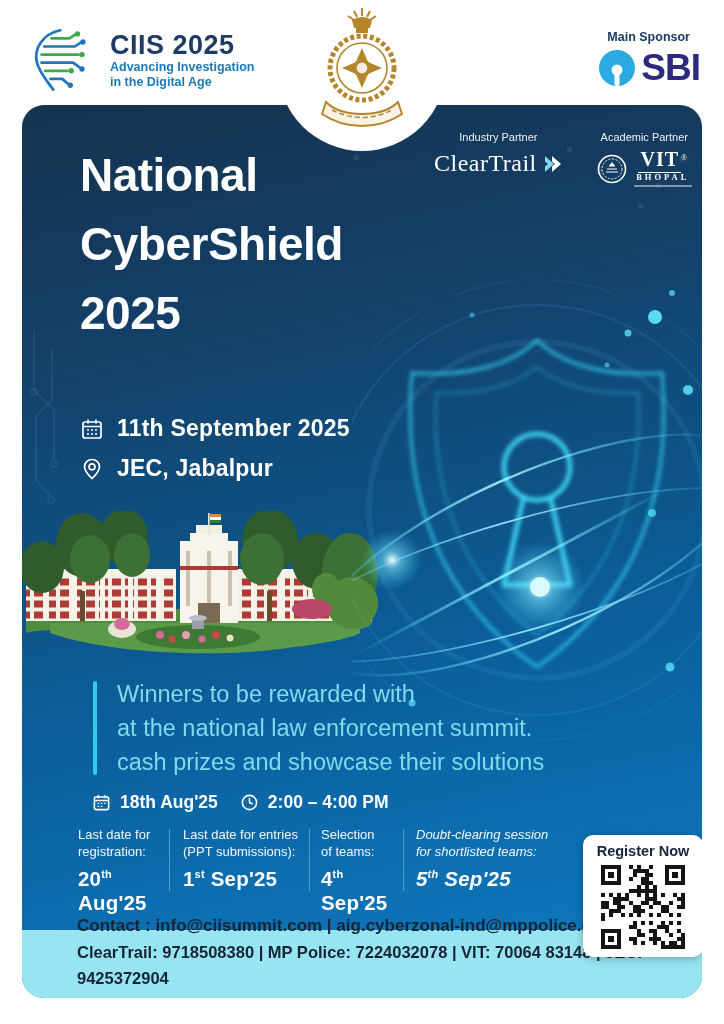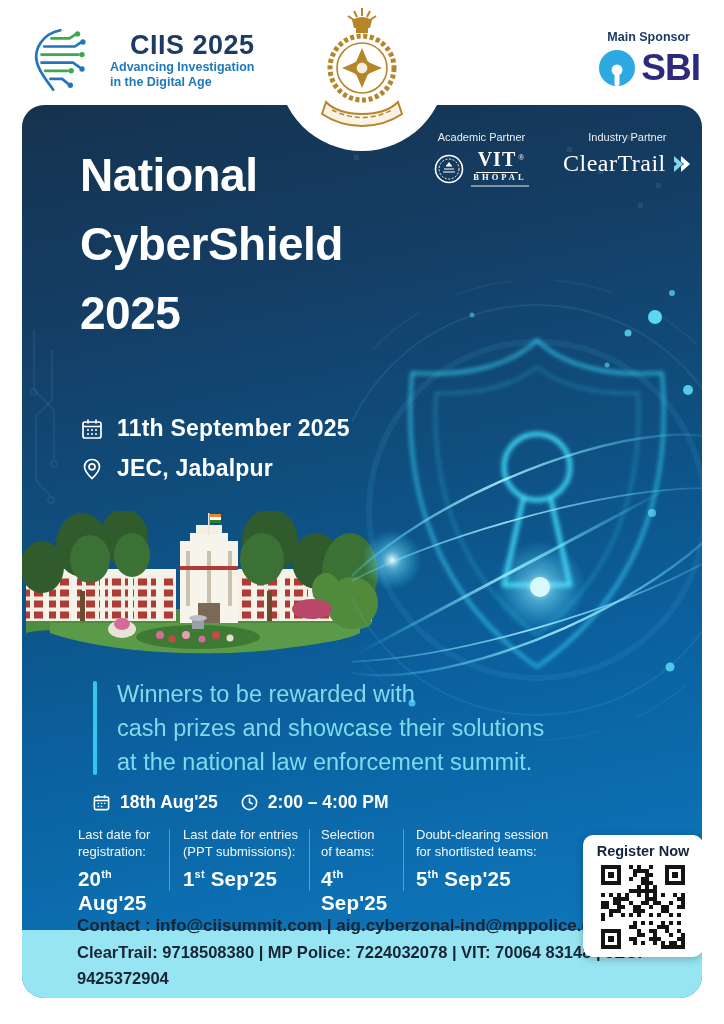--- a/index.html
+++ b/index.html
@@ -1,21 +1,21 @@
 <!DOCTYPE html>
 <html><head>
 <meta charset="utf-8">
 <style>
   html,body{margin:0;padding:0;}
   body{background:#ffffff;font-family:"Liberation Sans",sans-serif;}
   #poster{position:relative;width:724px;height:1024px;background:#ffffff;overflow:hidden;}
 
   
   .ciis-logo{position:absolute;left:28px;top:24px;display:flex;align-items:center;gap:10px;}
-  .ciis-text .t1{font-size:27px;font-weight:bold;color:#1C3C63;letter-spacing:.5px;line-height:30px;text-align:right;}
+  .ciis-text .t1{font-size:27px;font-weight:bold;color:#1C3C63;letter-spacing:.5px;line-height:30px;}
   .ciis-text .t2,.ciis-text .t3{font-size:12.5px;font-weight:bold;color:#1D79B8;line-height:15px;}
   .sponsor{position:absolute;right:24px;top:30px;text-align:center;}
   .sponsor .lbl{font-size:12.5px;font-weight:bold;color:#1C3C63;margin-bottom:4px;text-align:center;}
   .sbi-row{display:flex;align-items:center;gap:4px;justify-content:center;}
   .sbi-word{font-size:37px;font-weight:bold;color:#2B2A7C;letter-spacing:-1px;line-height:38px;}
 
   
   .card{position:absolute;left:22px;top:105px;width:680px;height:893px;border-radius:22px;overflow:hidden;
         background:linear-gradient(168deg,#15334F 0%,#143E65 22%,#0F4E7E 42%,#0B5F9C 62%,#0C6FB2 82%,#0F7CBE 100%);}
   .notch{position:absolute;left:256px;top:-122px;width:168px;height:168px;border-radius:50%;background:#ffffff;}
@@ -143,43 +143,43 @@
         <path d="M10,0 V60 L30,80 V130"></path>
           <path d="M28,20 V70 L12,86 V150 L26,166"></path>
         <circle cx="30" cy="134" r="3"></circle>
           <circle cx="10" cy="62" r="3"></circle>
           <circle cx="27" cy="170" r="3"></circle>
       </g>
     </svg>
 
     <div class="partners">
       <div class="partner">
+        <div class="plbl">Industry Partner</div>
+        <div class="ct-row">
+          <span class="ct-name">ClearTrail</span>
+          <svg width="22" height="22" viewBox="0 0 22 22">
+            <path d="M4,3 L13,11 L4,19 L4,13.5 L7,11 L4,8.5 Z" fill="#7FD8EC"></path>
+            <path d="M11,3 L20,11 L11,19 L11,13.5 L14,11 L11,8.5 Z" fill="#ffffff"></path>
+          </svg>
+        </div>
+      </div>
+      <div class="partner">
         <div class="plbl">Academic Partner</div>
         <div class="vit-row">
           <svg width="30" height="30" viewBox="0 0 30 30">
             <circle cx="15" cy="15" r="13.5" fill="none" stroke="#fff" stroke-width="1.6"></circle>
             <circle cx="15" cy="15" r="10" fill="none" stroke="#fff" stroke-width="1" stroke-dasharray="2 1.6"></circle>
             <path d="M9,18 H21 M10,15 H20 M12,12 H18" stroke="#fff" stroke-width="1.2"></path>
             <path d="M15,8 L12,12 H18 Z" fill="#fff"></path>
           </svg>
           <div class="vit-txt">
             <div><span class="vit-name">VIT</span><span class="vit-reg">®</span></div>
             <div class="vit-sub">BHOPAL</div>
             <div class="vit-web"></div>
           </div>
-        </div>
-      </div>
-      <div class="partner">
-        <div class="plbl">Industry Partner</div>
-        <div class="ct-row">
-          <span class="ct-name">ClearTrail</span>
-          <svg width="22" height="22" viewBox="0 0 22 22">
-            <path d="M4,3 L13,11 L4,19 L4,13.5 L7,11 L4,8.5 Z" fill="#7FD8EC"></path>
-            <path d="M11,3 L20,11 L11,19 L11,13.5 L14,11 L11,8.5 Z" fill="#ffffff"></path>
-          </svg>
         </div>
       </div>
     </div>
 
     <div class="shield-wrap">
       <svg width="350" height="520" viewBox="0 0 350 520" fill="none">
         <defs>
           <linearGradient id="streak" x1="0" y1="0" x2="1" y2="0">
             <stop offset="0" stop-color="#35D2F4" stop-opacity="0"></stop>
               <stop offset=".5" stop-color="#A8F0FF" stop-opacity=".9"></stop>
@@ -326,22 +326,22 @@
         <ellipse cx="102" cy="113" rx="8" ry="6" fill="#D66A9C"></ellipse>
       <rect x="172" y="108" width="12" height="10" fill="#9aa0a8"></rect>
         <ellipse cx="178" cy="107" rx="9" ry="3" fill="#b9bfc6"></ellipse>
       <ellipse cx="292" cy="98" rx="20" ry="10" fill="#B8476A"></ellipse>
     </svg>
 
     <div class="highlight">
       <div class="hl-bar"></div>
       <div class="hl-text">
         <div>Winners to be rewarded with</div>
+        <div>at the national law enforcement summit.</div>
         <div>cash prizes and showcase their solutions</div>
-        <div>at the national law enforcement summit.</div>
       </div>
     </div>
 
     <div class="briefing">
       <span class="gap"></span>
       <svg width="19" height="19" viewBox="0 0 24 24" fill="none" stroke="#fff" stroke-width="2">
         <rect x="3" y="5" width="18" height="16" rx="2"></rect>
           <path d="M3,9.5 H21 M8,2.5 V6.5 M16,2.5 V6.5"></path>
         <g stroke-width="1.6">
             <path d="M7,13 H9 M11,13 H13 M15,13 H17 M7,17 H9 M11,17 H13"></path>
@@ -374,21 +374,21 @@
       </div>
       <div class="dl-div" style="left:287px;"></div>
       <div class="dl-col" style="left:299px;width:78px;">
         <div class="dl-lbl">
             <div>Selection</div>
             <div>of teams:</div>
           </div>
         <div class="dl-val"><span>4</span><sup>th</sup><span> Sep'25</span></div>
       </div>
       <div class="dl-div" style="left:381px;"></div>
-      <div class="dl-col" style="left:394px;width:170px;">
+      <div class="dl-col" style="left:394px;width:170px;font-style:italic;">
         <div class="dl-lbl">
             <div>Doubt-clearing session</div>
             <div>for shortlisted teams:</div>
           </div>
         <div class="dl-val"><span>5</span><sup>th</sup><span> Sep'25</span></div>
       </div>
     </div>
 
     <svg class="band" width="680" height="95" viewBox="0 0 680 95" preserveAspectRatio="none">
       <path d="M0,27 L594,27 L622,3 L680,3 L680,95 L0,95 Z" fill="#97E5F2"></path>

